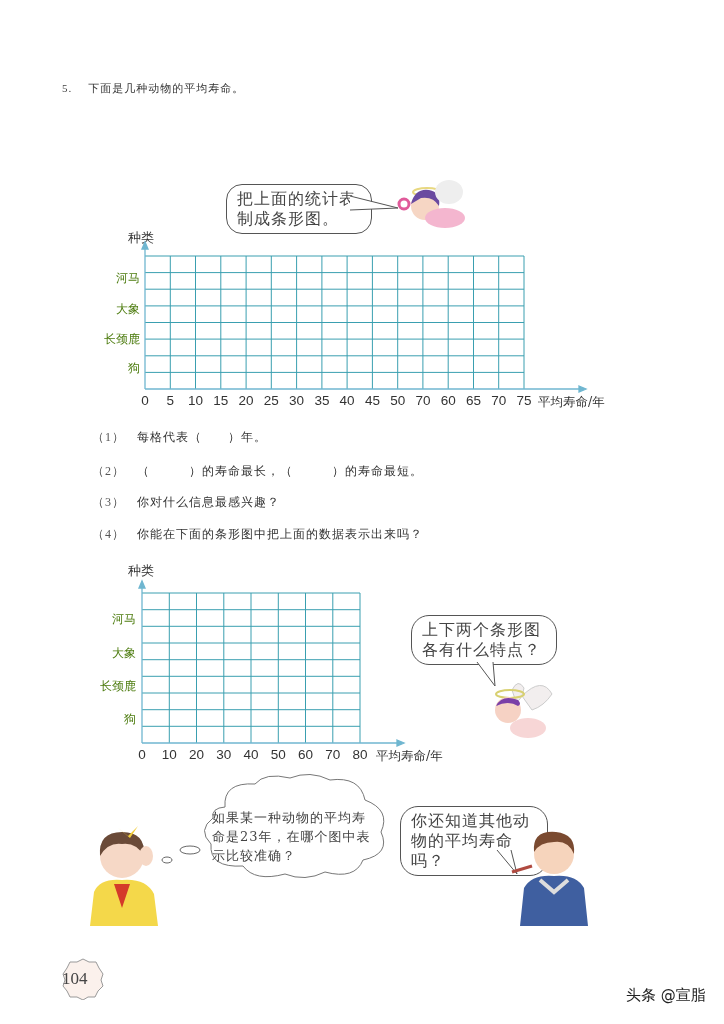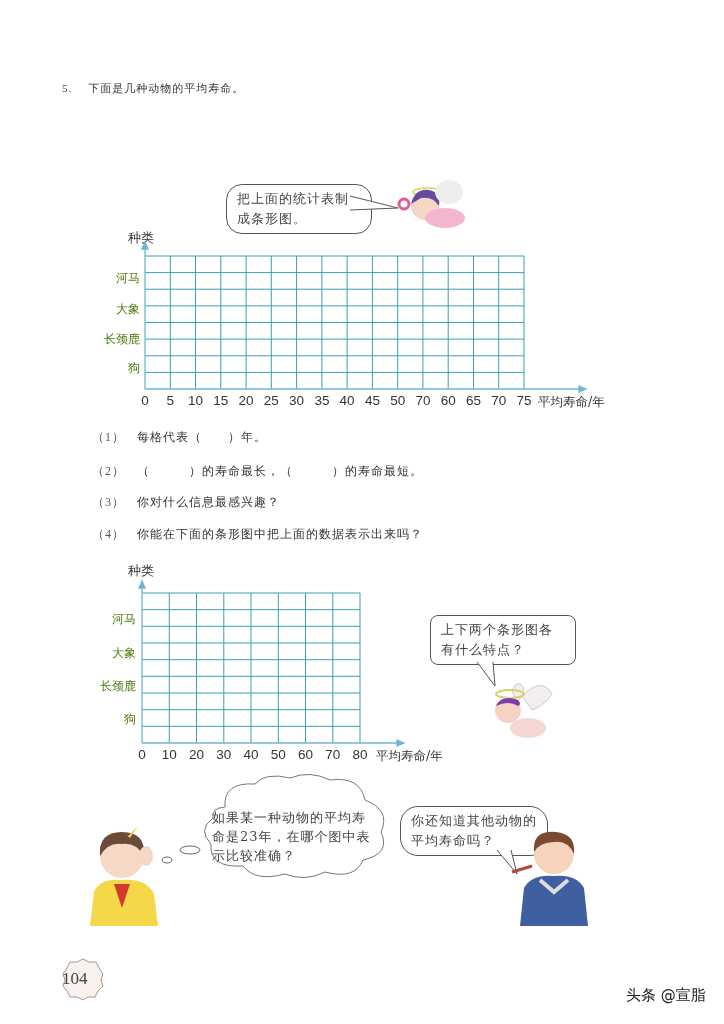--- a/index.html
+++ b/index.html
@@ -5,21 +5,21 @@
   html,body{margin:0;padding:0;}
   body{width:724px;height:1024px;background:#ffffff;position:relative;overflow:hidden;
        font-family:"DejaVu Serif","Liberation Serif",serif;color:#333;}
   .abs{position:absolute;}
   .q-title{left:62px;top:74px;font-size:11px;letter-spacing:1px;color:#333;margin-top:7px;}
   .q-title .num{font-family:"Liberation Serif",serif;margin-right:16px;color:#444;}
   table.data{position:absolute;left:95px;top:107px;width:442px;height:56px;border-collapse:collapse;
        font-size:14px;color:#333;}
   table.data td{border:1.5px solid #444;text-align:center;height:26px;padding:0;}
   table.data td.val{font-family:"Liberation Sans",sans-serif;font-size:16px;}
-  .bubble{border:1px solid #555;border-radius:16px;background:#fff;font-size:13px;line-height:20px;
+  .bubble{border:1px solid #555;border-radius:16px;background:#fff;font-size:16px;line-height:20px;
        color:#444;padding:4px 10px;letter-spacing:1px;}
   .axis-title{font-size:13px;color:#333;}
   .ylabel{font-size:12px;color:#4d7c0f;text-align:right;width:60px;}
   .tick{font-family:"Liberation Sans",sans-serif;font-size:13.5px;color:#333;transform:translateX(-50%);}
   .xunit{font-size:12.5px;color:#333;}
   .sub-q{left:92px;font-size:12px;color:#333;letter-spacing:1px;}
   .sub-q .idx{font-family:"Liberation Serif",serif;color:#555;margin-right:12px;}
   .page-badge{left:62px;top:958px;width:42px;height:42px;}
   .watermark{left:626px;top:986px;font-family:"DejaVu Sans",sans-serif;font-size:15px;color:#222;}
 </style>
@@ -168,21 +168,21 @@
   <span class="abs tick" style="left:196.5px">20</span>
   <span class="abs tick" style="left:223.8px">30</span>
   <span class="abs tick" style="left:251px">40</span>
   <span class="abs tick" style="left:278.3px">50</span>
   <span class="abs tick" style="left:305.5px">60</span>
   <span class="abs tick" style="left:332.8px">70</span>
   <span class="abs tick" style="left:360px">80</span>
   <span class="abs xunit" style="left:376px;top:1px">平均寿命/年</span>
 </div>
 
-<div class="abs bubble" style="left:430px;top:615px;width:124px;border-radius:8px;">
+<div class="abs bubble" style="left:411px;top:615px;width:124px;border-radius:18px;">
   <span>上下两个条形图各有什么特点？</span>
 </div>
 <svg class="abs" style="left:475px;top:660px" width="40" height="30">
   <path d="M2 2 L20 26 L18 2" fill="#fff" stroke="#555" stroke-width="1"></path>
 </svg>
 <svg class="abs" style="left:482px;top:676px" width="80" height="72">
   <path d="M40 20 Q60 0 70 18 Q62 30 50 34Z" fill="#f2eeee" stroke="#ccc"></path>
   <path d="M30 14 Q36 2 42 12 Q40 24 34 26Z" fill="#f2eeee" stroke="#ccc"></path>
   <ellipse cx="28" cy="18" rx="14" ry="4" fill="none" stroke="#d8d070" stroke-width="2"></ellipse>
   <circle cx="26" cy="34" r="13" fill="#f6d2c4"></circle>

